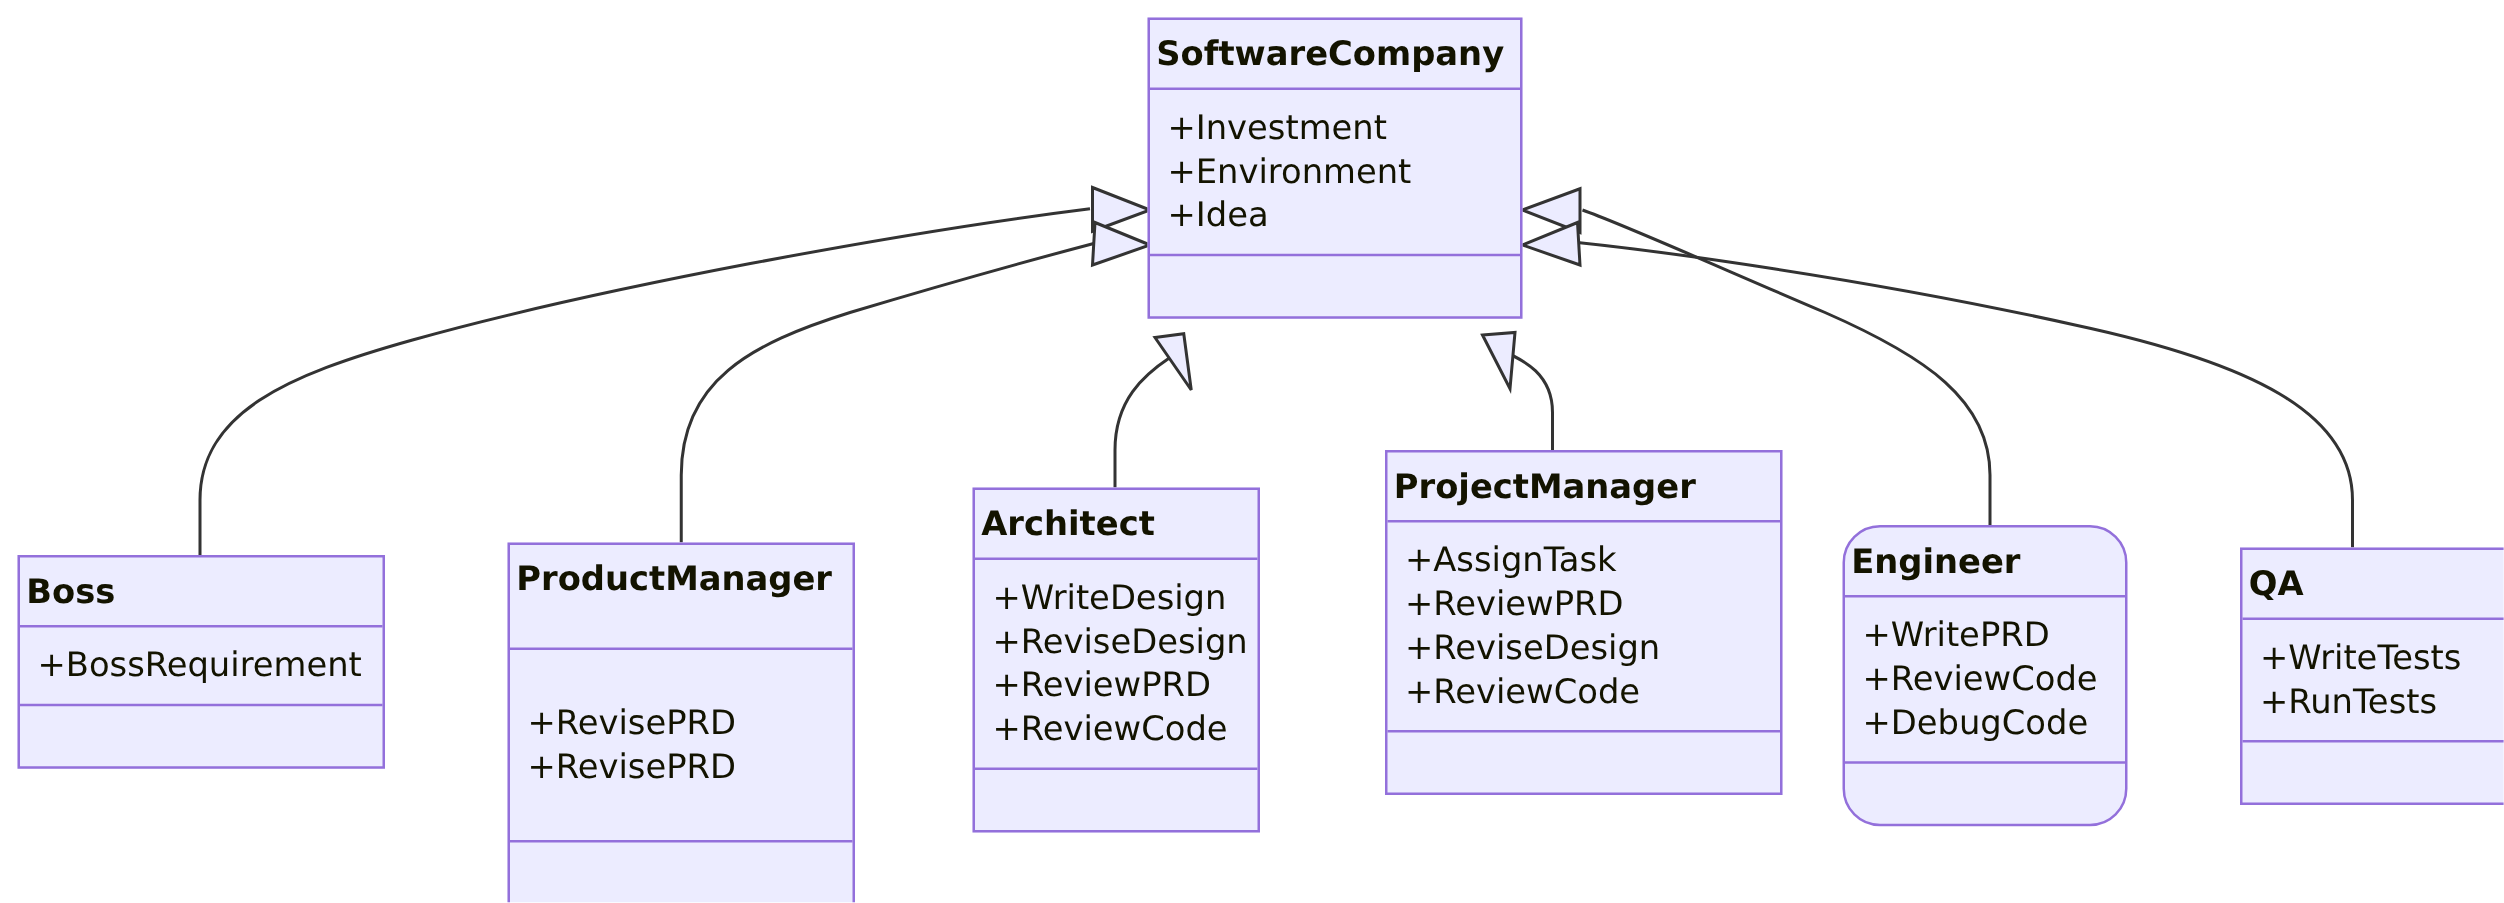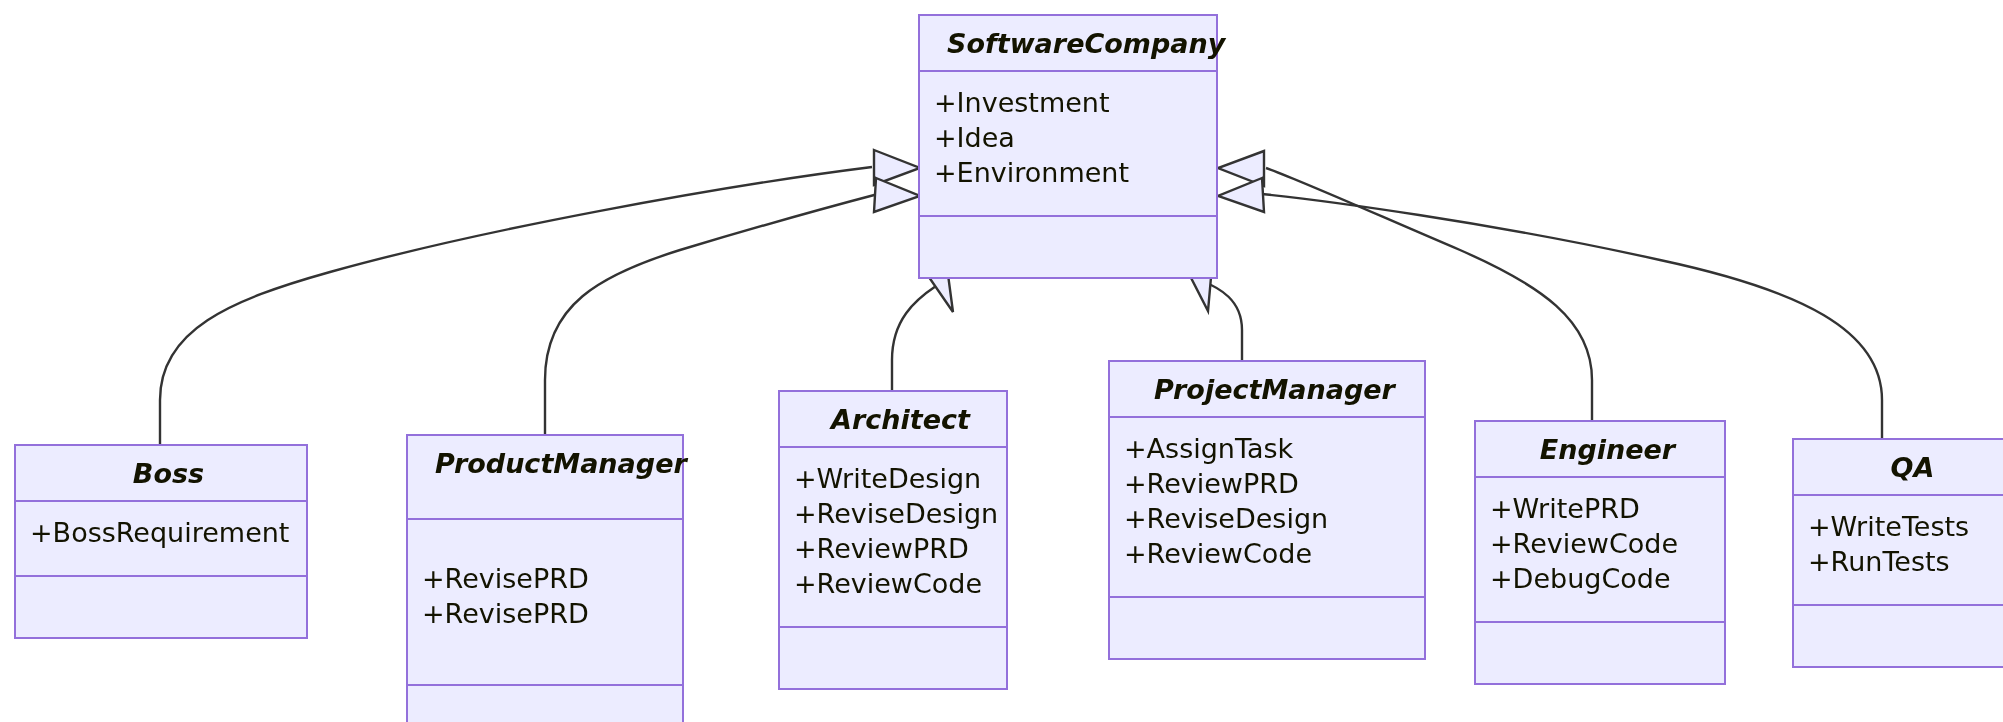--- a/index.html
+++ b/index.html
@@ -29,34 +29,33 @@
   .uml-class {
     position: absolute;
     box-sizing: border-box;
     background: #ECECFF;
     border: 2px solid #9370DB;
     display: flex;
     flex-direction: column;
   }
   .uml-title {
     font-weight: bold;
-    text-align: center;
+    text-align: left;
     color: #131300;
     font-size: 27px;
     line-height: 1;
-    padding: 14px 12px 13px 27px;
+    padding: 14px 12px 13px 5px;
     white-space: nowrap;
-    font-style: italic;
   }
   .uml-divider {
     height: 0;
     border-top: 2px solid #9370DB;
   }
   .uml-members {
-    padding: 13px 14px 25px 14px;
+    padding: 13px 14px 13px 14px;
     display: flex;
     flex-direction: column;
   }
   .uml-member {
     font-size: 27px;
     line-height: 35px;
     color: #131300;
     white-space: nowrap;
   }
   .uml-methods {
@@ -102,22 +101,22 @@
       <path d="M 1882 438 L 1882 400 C 1882 330 1800 290 1660 260 C 1490 222 1320 200 1262 194" fill="none" stroke="#333333" stroke-width="2.4"></path>
       <polygon points="1262,178 1218,196 1264,212" fill="#ECECFF" stroke="#333333" stroke-width="2.4" stroke-linejoin="miter"></polygon>
     </g>
   </svg>
 
   <div class="uml-class" style="left:918px; top:14px; width:300px;">
     <div class="uml-title">SoftwareCompany</div>
     <div class="uml-divider"></div>
     <div class="uml-members">
       <div class="uml-member">+Investment</div>
+      <div class="uml-member">+Environment</div>
       <div class="uml-member">+Idea</div>
-      <div class="uml-member">+Environment</div>
     </div>
     <div class="uml-divider"></div>
     <div class="uml-members uml-methods empty"></div>
   </div>
 
   <div class="uml-class" style="left:14px; top:444px; width:294px;">
     <div class="uml-title">Boss</div>
     <div class="uml-divider"></div>
     <div class="uml-members">
       <div class="uml-member">+BossRequirement</div>
@@ -156,21 +155,21 @@
     <div class="uml-members">
       <div class="uml-member">+AssignTask</div>
       <div class="uml-member">+ReviewPRD</div>
       <div class="uml-member">+ReviseDesign</div>
       <div class="uml-member">+ReviewCode</div>
     </div>
     <div class="uml-divider"></div>
     <div class="uml-members uml-methods empty"></div>
   </div>
 
-  <div class="uml-class" style="left:1474px; top:420px; width:252px;">
+  <div class="uml-class" style="left:1474px; top:420px; width:228px;border-radius:30px;">
     <div class="uml-title">Engineer</div>
     <div class="uml-divider"></div>
     <div class="uml-members">
       <div class="uml-member">+WritePRD</div>
       <div class="uml-member">+ReviewCode</div>
       <div class="uml-member">+DebugCode</div>
     </div>
     <div class="uml-divider"></div>
     <div class="uml-members uml-methods empty"></div>
   </div>

